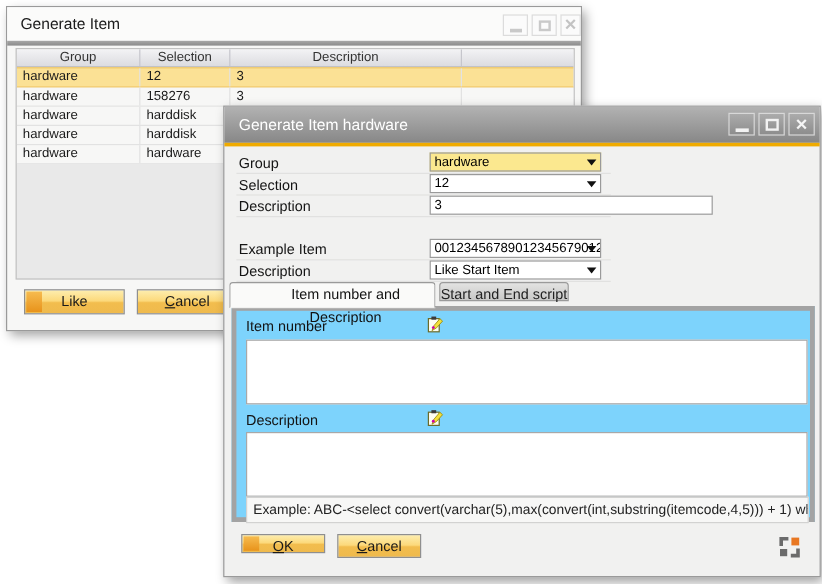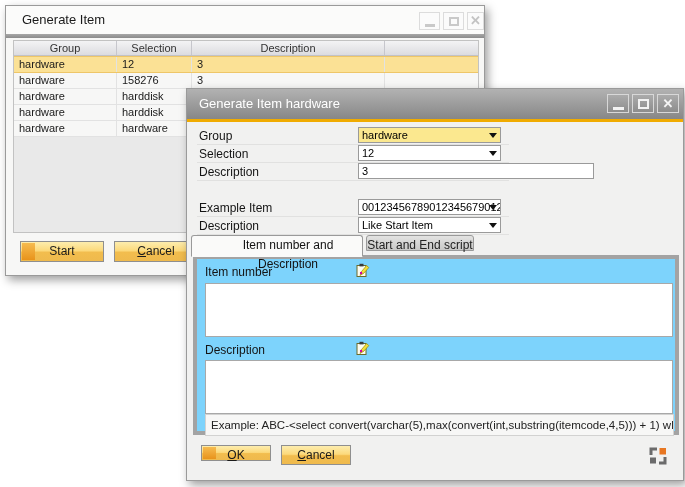--- a/index.html
+++ b/index.html
@@ -5,21 +5,21 @@
   * { margin:0; padding:0; box-sizing:border-box; }
   html,body { background:#ffffff; font-family:"Liberation Sans", sans-serif; }
   #stage { position:relative; width:685px; height:487px; background:#fff; overflow:hidden; }
 
   .win { position:absolute; background:#f4f4f3; border:1px solid #9a9a9a;
          box-shadow:3px 4px 9px rgba(0,0,0,0.38); }
 
   
   #list-win { left:5px; top:5px; width:480px; height:271px; background:#f7f7f6; }
   .titlebar-inactive { position:absolute; left:0; top:0; right:0; height:28px; background:#fbfbfa;
-     color:#1a1a1a; font-size:13px; line-height:28px; padding-left:16px; }
+     color:#1a1a1a; font-size:13px; line-height:28px; padding-left:11px; }
   .inactive-band { position:absolute; left:0; top:28px; right:0; height:4px;
      background:linear-gradient(#a7a7a7,#8b8b8b); }
   .winbtn { position:absolute; top:6px; height:18px; border:1px solid #dcdcdc; background:#fbfbfb;
      display:flex; align-items:center; justify-content:center; }
   .winbtn .min-glyph { width:10px; height:3px; background:#c9c9c9; margin-top:8px; }
   .winbtn .max-glyph { width:10px; height:9px; border:2px solid #c9c9c9; }
   .winbtn .x-glyph { color:#c3c3c3; font-size:13px; font-weight:bold; line-height:14px; }
 
   .grid { position:absolute; left:7px; top:34px; width:466px; height:193px;
      border:1px solid #c2c2c2; background:#e9e9e9; overflow:hidden; }
@@ -139,21 +139,21 @@
       <div class="grid-row">
         <div class="cell c0">hardware</div>
         <div class="cell c1">hardware</div>
         <div class="cell c2"></div>
         <div class="cell c3"></div>
       </div>
     </div>
 
     <div class="gold-btn" style="left:14px; top:235px; width:84px;">
       <span class="stripe"></span>
-      <span class="lbl">Start</span>
+      <span class="lbl">Like</span>
     </div>
     <div class="gold-btn" style="left:108px; top:235px; width:84px;">
       <span class="lbl"><u>C</u>ancel</span>
     </div>
   </div>
 
   <div class="win" id="detail-win">
     <div class="titlebar-active">
       <span>Generate Item hardware</span>
     </div>

